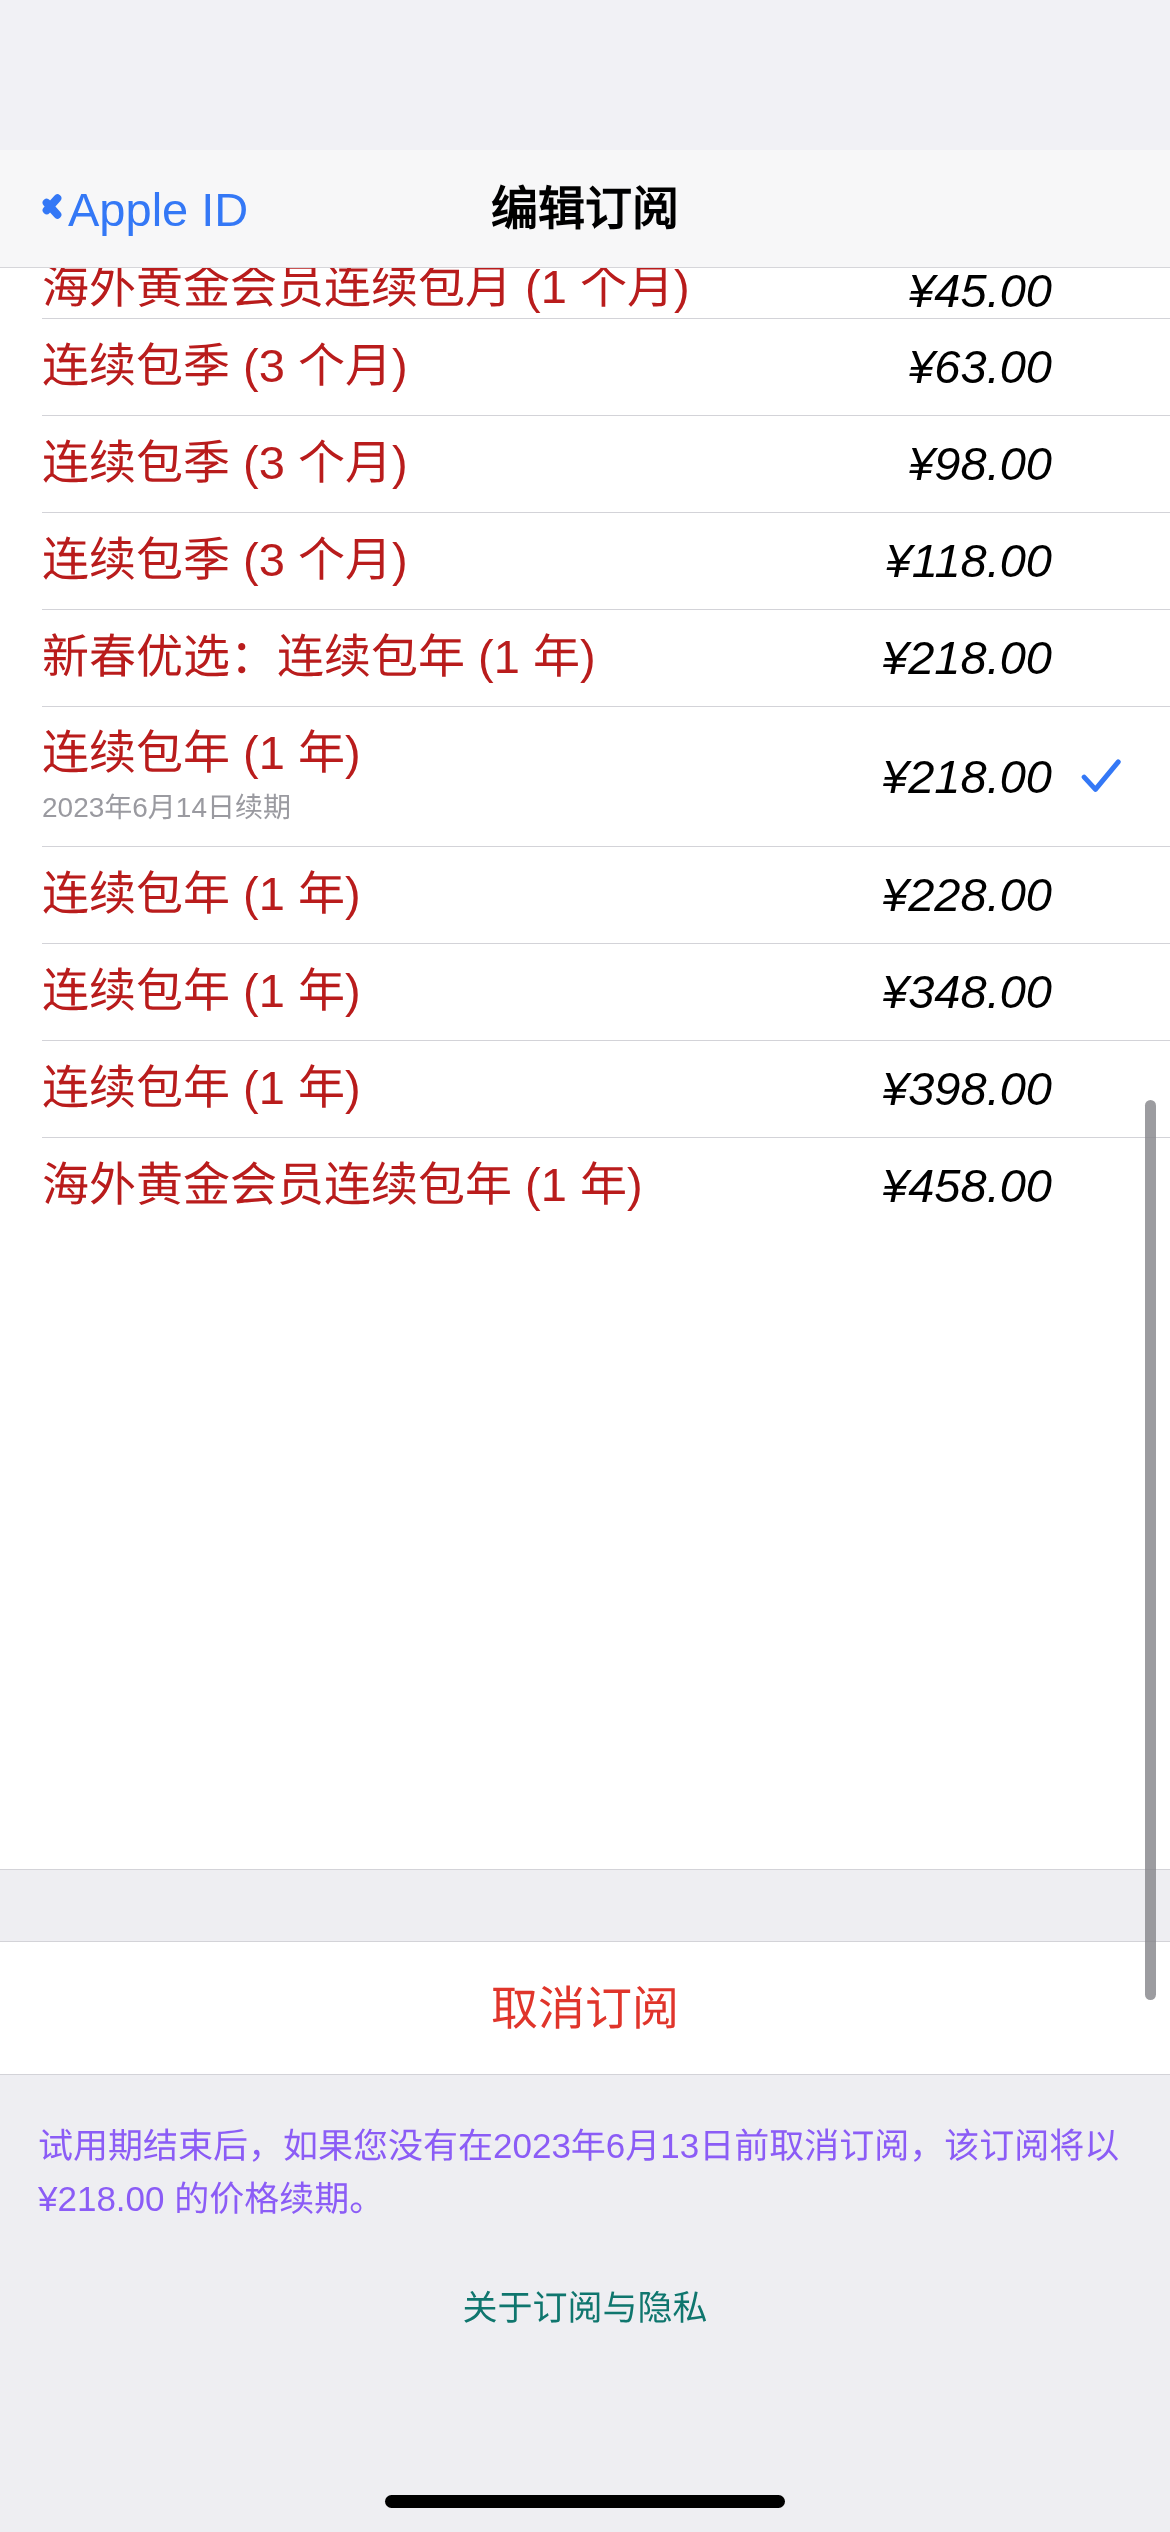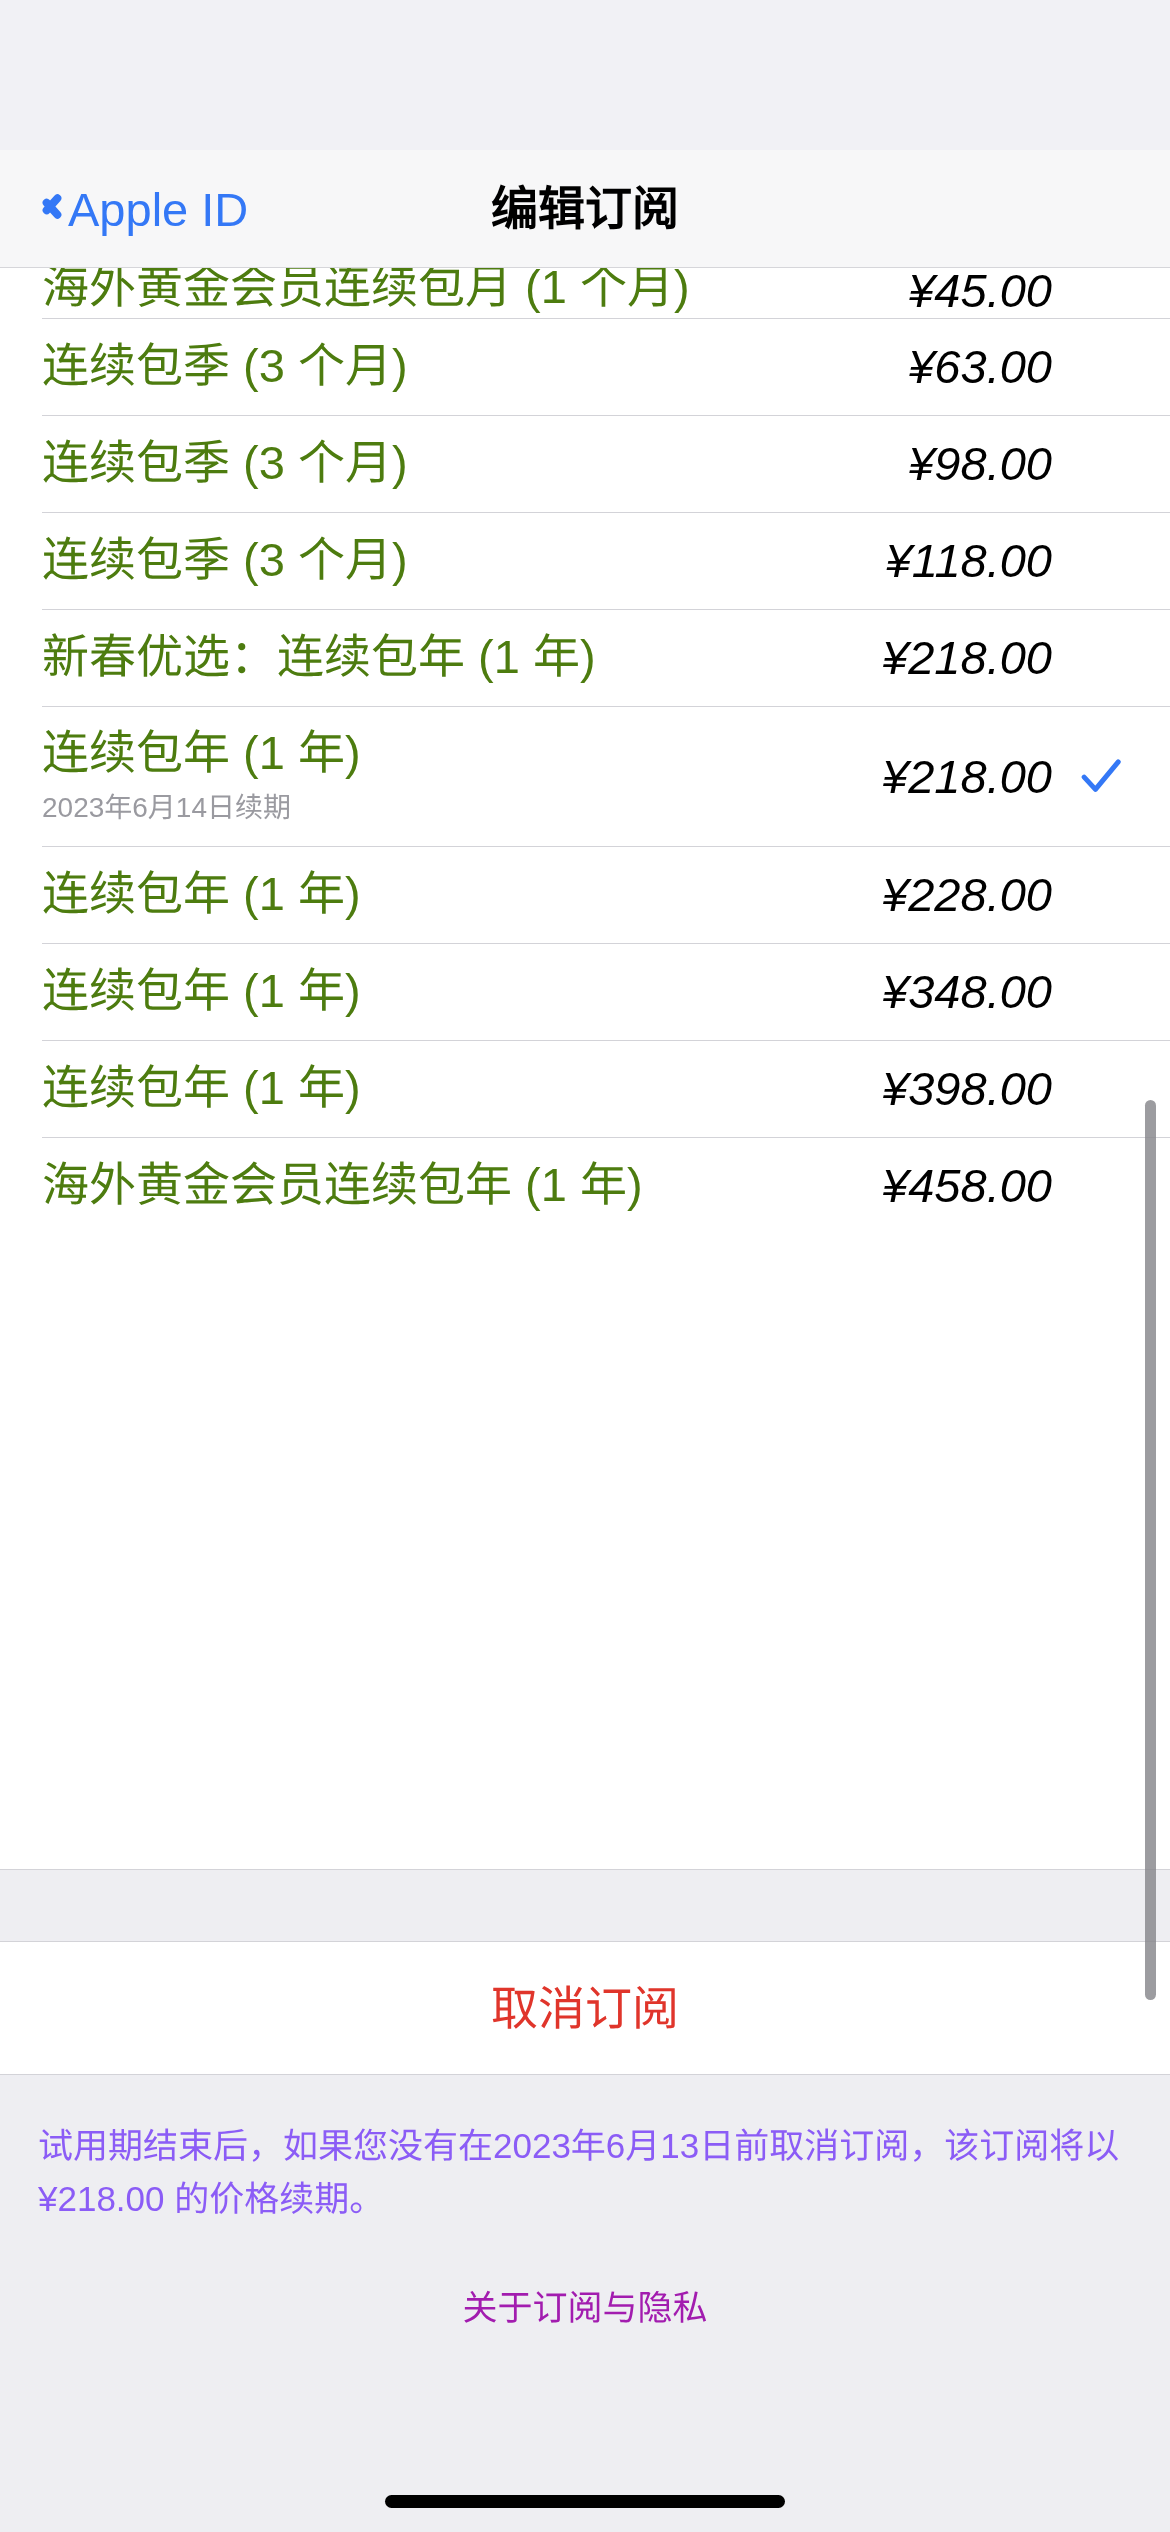--- a/index.html
+++ b/index.html
@@ -80,21 +80,21 @@
     display:flex; align-items:center; justify-content:space-between;
     padding:0 46px 0 42px; background:#fff; cursor:pointer;
   }
   .row.clipped { height:50px; align-items:flex-end; padding-bottom:4px; }
   .row.tall { height:140px; }
   .row + .row::before {
     content:""; position:absolute; top:0; left:42px; right:0;
     height:1px; background:#d3d3d8;
   }
   .row-left { display:flex; flex-direction:column; justify-content:center; min-width:0; }
-  .row-title { font-size:47px; color:#4d7c0f; line-height:1.12; white-space:nowrap; }
+  .row-title { font-size:47px; color:#b91c1c; line-height:1.12; white-space:nowrap; }
   .row-sub { font-size:28px; color:#9a9aa0; line-height:1.2; margin-top:11px; white-space:nowrap; }
   .row-right { display:flex; align-items:center; gap:26px; flex:none; }
   .row-price { font-size:47px; color:#000; line-height:1; white-space:nowrap;font-style:italic; }
   .check { width:46px; height:46px; flex:none; }
   .check svg { display:block; width:100%; height:100%; }
   .check.hidden { visibility:hidden; }
 
   
   .scrollbar {
     position:absolute; right:14px; top:1100px; width:11px; height:900px;
@@ -288,17 +288,17 @@
   <div class="scrollbar"></div>
 
   <div class="gap" style="background: rgb(238, 238, 242);"></div>
 
   <div class="cancel-block">
     <span class="cancel-label" style="color: rgb(224, 53, 43);">取消订阅</span>
   </div>
 
   <div class="footer" style="background: rgb(238, 238, 242);">
     <div class="footer-note" style="color: #8b5cf6;">试用期结束后，如果您没有在2023年6月13日前取消订阅，该订阅将以 ¥218.00 的价格续期。</div>
-    <div class="footer-link" style="color: #a21caf;">关于订阅与隐私</div>
+    <div class="footer-link" style="color: #0f766e;">关于订阅与隐私</div>
   </div>
 
   <div class="home-indicator"></div>
 </div>
 
 </body></html>

